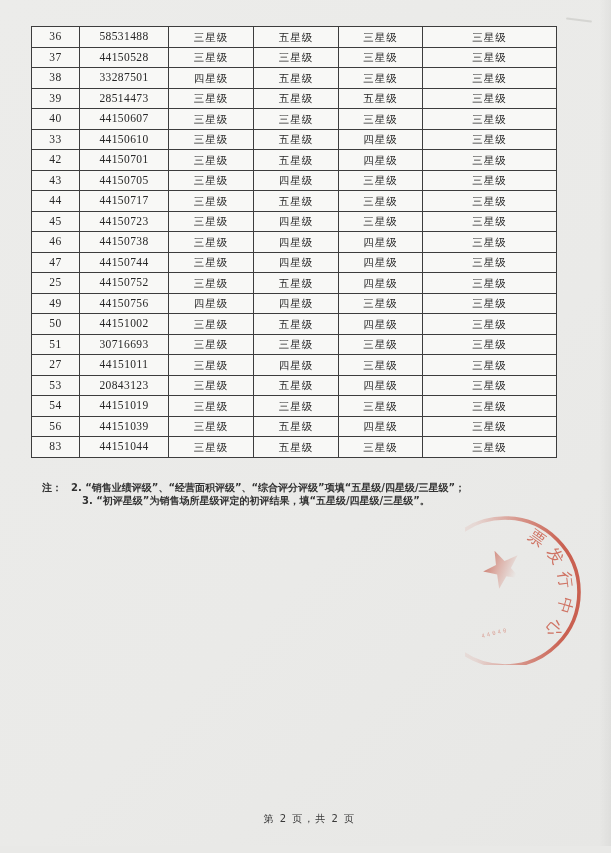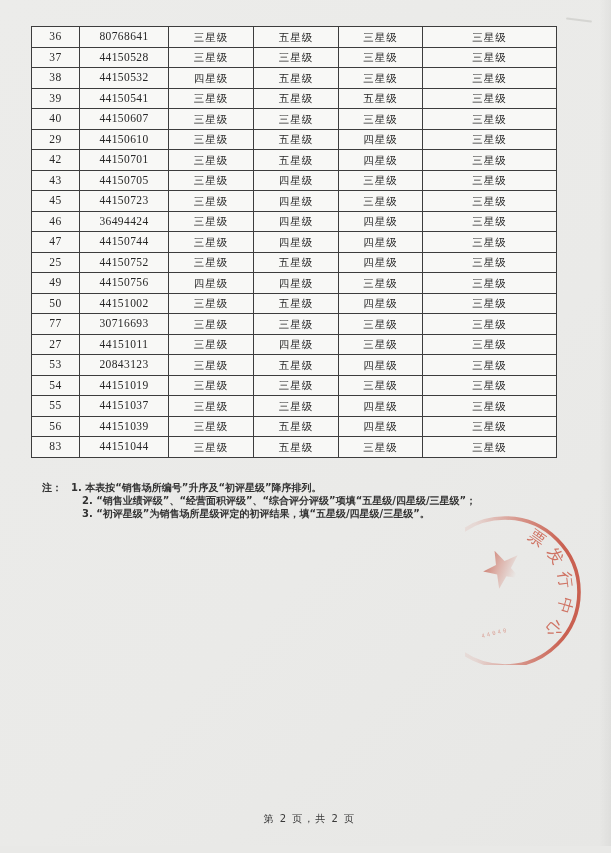--- a/index.html
+++ b/index.html
@@ -80,60 +80,60 @@
       <col style="width:48px">
         <col style="width:89px">
         <col style="width:85px">
       <col style="width:85px">
         <col style="width:84px">
         <col style="width:134px">
     </colgroup>
     <tbody>
         <tr>
           <td class="num">36</td>
-          <td class="code">80768641</td>
+          <td class="code">58531488</td>
           <td class="rating-cell">三星级</td>
           <td class="rating-cell">五星级</td>
           <td class="rating-cell">三星级</td>
           <td class="rating-cell">三星级</td>
         </tr>
         <tr>
           <td class="num">37</td>
           <td class="code">44150528</td>
           <td class="rating-cell">三星级</td>
           <td class="rating-cell">三星级</td>
           <td class="rating-cell">三星级</td>
           <td class="rating-cell">三星级</td>
         </tr>
         <tr>
           <td class="num">38</td>
-          <td class="code">44150532</td>
+          <td class="code">33287501</td>
           <td class="rating-cell">四星级</td>
           <td class="rating-cell">五星级</td>
           <td class="rating-cell">三星级</td>
           <td class="rating-cell">三星级</td>
         </tr>
         <tr>
           <td class="num">39</td>
-          <td class="code">44150541</td>
+          <td class="code">28514473</td>
           <td class="rating-cell">三星级</td>
           <td class="rating-cell">五星级</td>
           <td class="rating-cell">五星级</td>
           <td class="rating-cell">三星级</td>
         </tr>
         <tr>
           <td class="num">40</td>
           <td class="code">44150607</td>
           <td class="rating-cell">三星级</td>
           <td class="rating-cell">三星级</td>
           <td class="rating-cell">三星级</td>
           <td class="rating-cell">三星级</td>
         </tr>
         <tr>
-          <td class="num">29</td>
+          <td class="num">33</td>
           <td class="code">44150610</td>
           <td class="rating-cell">三星级</td>
           <td class="rating-cell">五星级</td>
           <td class="rating-cell">四星级</td>
           <td class="rating-cell">三星级</td>
         </tr>
         <tr>
           <td class="num">42</td>
           <td class="code">44150701</td>
           <td class="rating-cell">三星级</td>
@@ -143,30 +143,38 @@
         </tr>
         <tr>
           <td class="num">43</td>
           <td class="code">44150705</td>
           <td class="rating-cell">三星级</td>
           <td class="rating-cell">四星级</td>
           <td class="rating-cell">三星级</td>
           <td class="rating-cell">三星级</td>
         </tr>
         <tr>
+          <td class="num">44</td>
+          <td class="code">44150717</td>
+          <td class="rating-cell">三星级</td>
+          <td class="rating-cell">五星级</td>
+          <td class="rating-cell">三星级</td>
+          <td class="rating-cell">三星级</td>
+        </tr>
+        <tr>
           <td class="num">45</td>
           <td class="code">44150723</td>
           <td class="rating-cell">三星级</td>
           <td class="rating-cell">四星级</td>
           <td class="rating-cell">三星级</td>
           <td class="rating-cell">三星级</td>
         </tr>
         <tr>
           <td class="num">46</td>
-          <td class="code">36494424</td>
+          <td class="code">44150738</td>
           <td class="rating-cell">三星级</td>
           <td class="rating-cell">四星级</td>
           <td class="rating-cell">四星级</td>
           <td class="rating-cell">三星级</td>
         </tr>
         <tr>
           <td class="num">47</td>
           <td class="code">44150744</td>
           <td class="rating-cell">三星级</td>
           <td class="rating-cell">四星级</td>
@@ -191,21 +199,21 @@
         </tr>
         <tr>
           <td class="num">50</td>
           <td class="code">44151002</td>
           <td class="rating-cell">三星级</td>
           <td class="rating-cell">五星级</td>
           <td class="rating-cell">四星级</td>
           <td class="rating-cell">三星级</td>
         </tr>
         <tr>
-          <td class="num">77</td>
+          <td class="num">51</td>
           <td class="code">30716693</td>
           <td class="rating-cell">三星级</td>
           <td class="rating-cell">三星级</td>
           <td class="rating-cell">三星级</td>
           <td class="rating-cell">三星级</td>
         </tr>
         <tr>
           <td class="num">27</td>
           <td class="code">44151011</td>
           <td class="rating-cell">三星级</td>
@@ -220,28 +228,20 @@
           <td class="rating-cell">五星级</td>
           <td class="rating-cell">四星级</td>
           <td class="rating-cell">三星级</td>
         </tr>
         <tr>
           <td class="num">54</td>
           <td class="code">44151019</td>
           <td class="rating-cell">三星级</td>
           <td class="rating-cell">三星级</td>
           <td class="rating-cell">三星级</td>
-          <td class="rating-cell">三星级</td>
-        </tr>
-        <tr>
-          <td class="num">55</td>
-          <td class="code">44151037</td>
-          <td class="rating-cell">三星级</td>
-          <td class="rating-cell">三星级</td>
-          <td class="rating-cell">四星级</td>
           <td class="rating-cell">三星级</td>
         </tr>
         <tr>
           <td class="num">56</td>
           <td class="code">44151039</td>
           <td class="rating-cell">三星级</td>
           <td class="rating-cell">五星级</td>
           <td class="rating-cell">四星级</td>
           <td class="rating-cell">三星级</td>
         </tr>
@@ -252,21 +252,20 @@
           <td class="rating-cell">五星级</td>
           <td class="rating-cell">三星级</td>
           <td class="rating-cell">三星级</td>
         </tr>
       </tbody>
   </table>
 
   <div class="notes">
     <span class="notes-label">注：</span>
     <div class="notes-list">
-        <div class="note-line">1. 本表按“销售场所编号”升序及“初评星级”降序排列。</div>
         <div class="note-line">2. “销售业绩评级”、“经营面积评级”、“综合评分评级”项填“五星级/四星级/三星级”；</div>
         <div class="note-line">3. “初评星级”为销售场所星级评定的初评结果，填“五星级/四星级/三星级”。</div>
       </div>
   </div>
 
   <div class="stamp">
     <svg width="135" height="160" viewBox="0 0 135 160">
       <defs>
         <linearGradient id="arcFade" x1="0" y1="0" x2="1" y2="0">
           <stop offset="0%" stop-color="#cc5544" stop-opacity="0"></stop>

